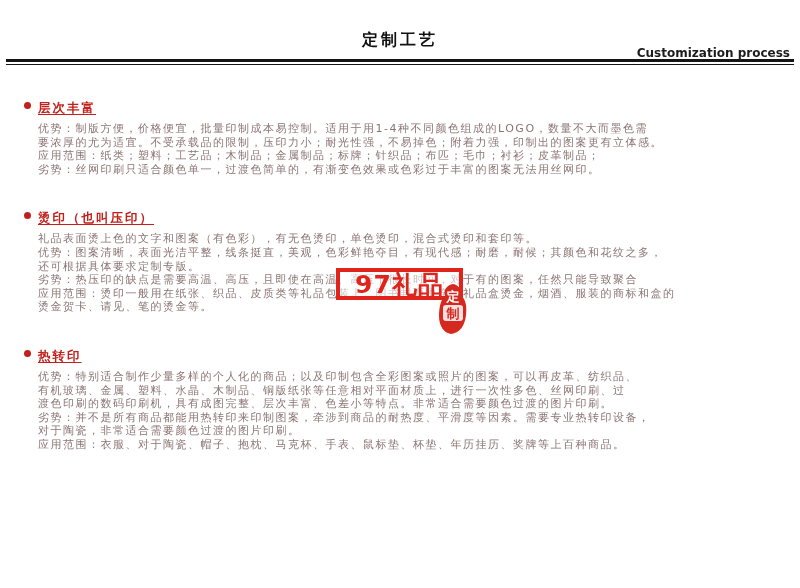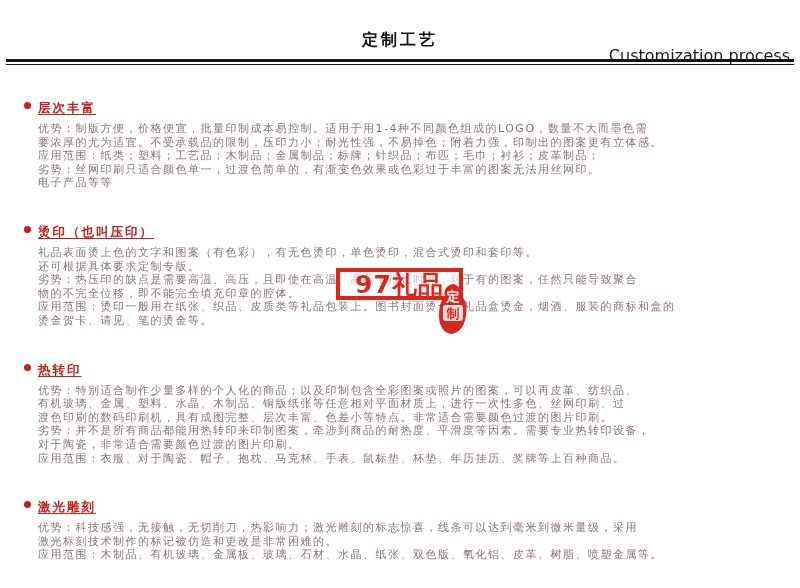--- a/index.html
+++ b/index.html
@@ -5,21 +5,21 @@
   html,body{margin:0;padding:0;}
   body{
     width:800px;height:588px;background:#ffffff;overflow:hidden;position:relative;
     font-family:"DejaVu Sans","Liberation Sans",sans-serif;
   }
   .page-title{
     padding-top:30px;text-align:center;font-size:16px;font-weight:bold;
     letter-spacing:3px;color:#111;line-height:20px;
   }
   .page-subtitle{
-    position:absolute;top:46px;right:10px;font-size:16px;font-weight:normal;color:#1c1c1c;
+    position:absolute;top:46px;right:10px;font-size:12px;font-weight:bold;color:#1c1c1c;
   }
   .double-rule{
     margin:9px 6px 0 6px;height:2px;
     border-top:3px solid #151515;border-bottom:1px solid #151515;
   }
   .content{padding:34px 10px 0 38px;}
   .section{margin-bottom:33px;}
   .sec-head{position:relative;margin-bottom:6px;line-height:16px;}
   .bullet{
     position:absolute;left:-14px;top:3px;width:7px;height:7px;border-radius:50%;
@@ -57,65 +57,53 @@
   <section class="section">
     <div class="sec-head">
       <span class="bullet"></span>
       <span class="sec-title">层次丰富</span>
     </div>
     <div class="sec-body">
         <div class="bline">优势：制版方便，价格便宜，批量印制成本易控制。适用于用1-4种不同颜色组成的LOGO，数量不大而墨色需</div>
         <div class="bline">要浓厚的尤为适宜。不受承载品的限制，压印力小；耐光性强，不易掉色；附着力强，印制出的图案更有立体感。</div>
         <div class="bline">应用范围：纸类；塑料；工艺品；木制品；金属制品；标牌；针织品；布匹；毛巾；衬衫；皮革制品；</div>
         <div class="bline">劣势：丝网印刷只适合颜色单一，过渡色简单的，有渐变色效果或色彩过于丰富的图案无法用丝网印。</div>
-        <div class="bline">电子产品等等</div>
       </div>
   </section>
 
   <section class="section">
     <div class="sec-head">
       <span class="bullet"></span>
       <span class="sec-title">烫印（也叫压印）</span>
     </div>
     <div class="sec-body">
         <div class="bline">礼品表面烫上色的文字和图案（有色彩），有无色烫印，单色烫印，混合式烫印和套印等。</div>
+        <div class="bline">优势：图案清晰，表面光洁平整，线条挺直，美观，色彩鲜艳夺目，有现代感；耐磨，耐候；其颜色和花纹之多，</div>
         <div class="bline">还可根据具体要求定制专版。</div>
         <div class="bline">劣势：热压印的缺点是需要高温、高压，且即使在高温、高压下很长时间，对于有的图案，任然只能导致聚合</div>
-        <div class="bline">物的不完全位移，即不能完全填充印章的腔体。</div>
         <div class="bline">应用范围：烫印一般用在纸张、织品、皮质类等礼品包装上。图书封面烫金，礼品盒烫金，烟酒、服装的商标和盒的</div>
         <div class="bline">烫金贺卡、请见、笔的烫金等。</div>
       </div>
   </section>
 
   <section class="section">
     <div class="sec-head">
       <span class="bullet"></span>
       <span class="sec-title">热转印</span>
     </div>
     <div class="sec-body">
         <div class="bline">优势：特别适合制作少量多样的个人化的商品；以及印制包含全彩图案或照片的图案，可以再皮革、纺织品、</div>
         <div class="bline">有机玻璃、金属、塑料、水晶、木制品、铜版纸张等任意相对平面材质上，进行一次性多色、丝网印刷、过</div>
         <div class="bline">渡色印刷的数码印刷机，具有成图完整、层次丰富、色差小等特点。非常适合需要颜色过渡的图片印刷。</div>
         <div class="bline">劣势：并不是所有商品都能用热转印来印制图案，牵涉到商品的耐热度、平滑度等因素。需要专业热转印设备，</div>
         <div class="bline">对于陶瓷，非常适合需要颜色过渡的图片印刷。</div>
         <div class="bline">应用范围：衣服、对于陶瓷、帽子、抱枕、马克杯、手表、鼠标垫、杯垫、年历挂历、奖牌等上百种商品。</div>
       </div>
   </section>
 
-  <section class="section">
-    <div class="sec-head">
-      <span class="bullet"></span>
-      <span class="sec-title">激光雕刻</span>
-    </div>
-    <div class="sec-body">
-        <div class="bline">优势：科技感强，无接触，无切削刀，热影响力；激光雕刻的标志惊喜，线条可以达到毫米到微米量级，采用</div>
-        <div class="bline">激光标刻技术制作的标记被仿造和更改是非常困难的。</div>
-        <div class="bline">应用范围：木制品、有机玻璃、金属板、玻璃、石材、水晶、纸张、双色版、氧化铝、皮革、树脂、喷塑金属等。</div>
-      </div>
-  </section>
 </main>
 
 <div class="watermark-box">
   <span class="watermark-text">97礼品</span>
 </div>
 
 <svg class="seal" viewBox="0 0 34 52" xmlns="http://www.w3.org/2000/svg">
   <path d="M17,1 C23,2 26,7 25,13 C30,16 31,24 30,32 C29,42 24,50 15,51 C8,50 3,43 3,33 C3,24 5,16 9,13 C7,7 11,2 17,1 Z" fill="#d5281e"></path>
   <rect x="7" y="22" width="20" height="16" rx="3" fill="#ffffff" opacity="0.85"></rect>
   <text id="seal-top" x="17" y="18" text-anchor="middle" font-size="13" font-weight="bold" fill="#ffffff" font-family="DejaVu Sans, sans-serif">定</text>

